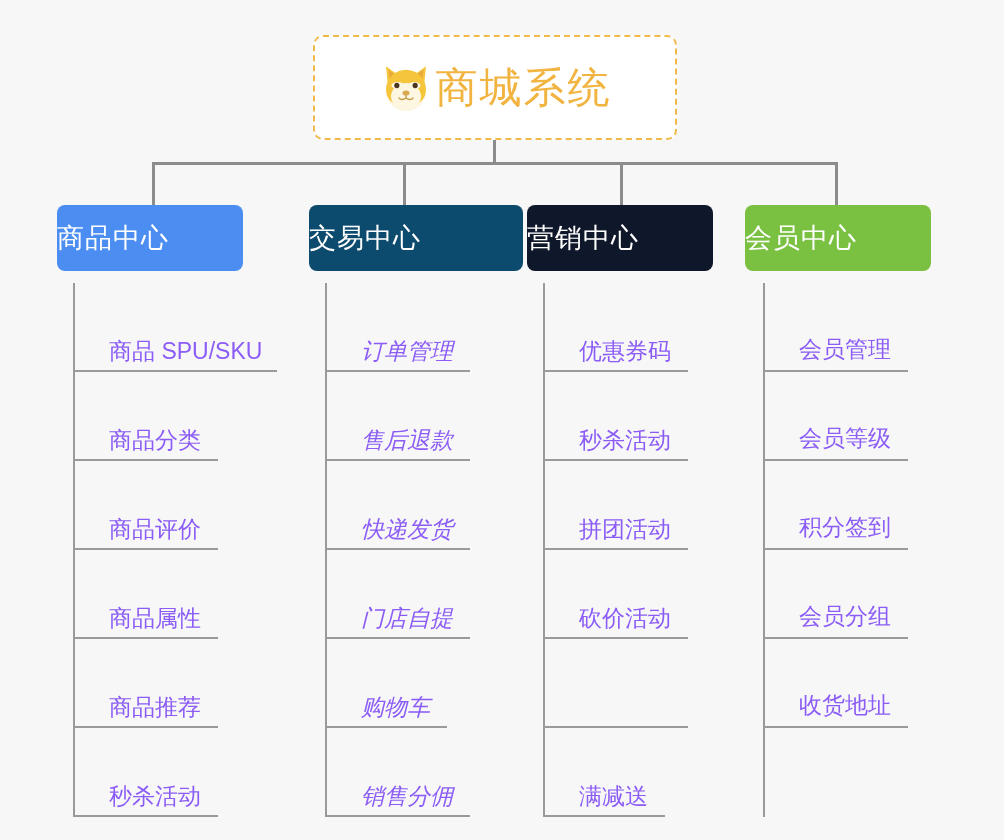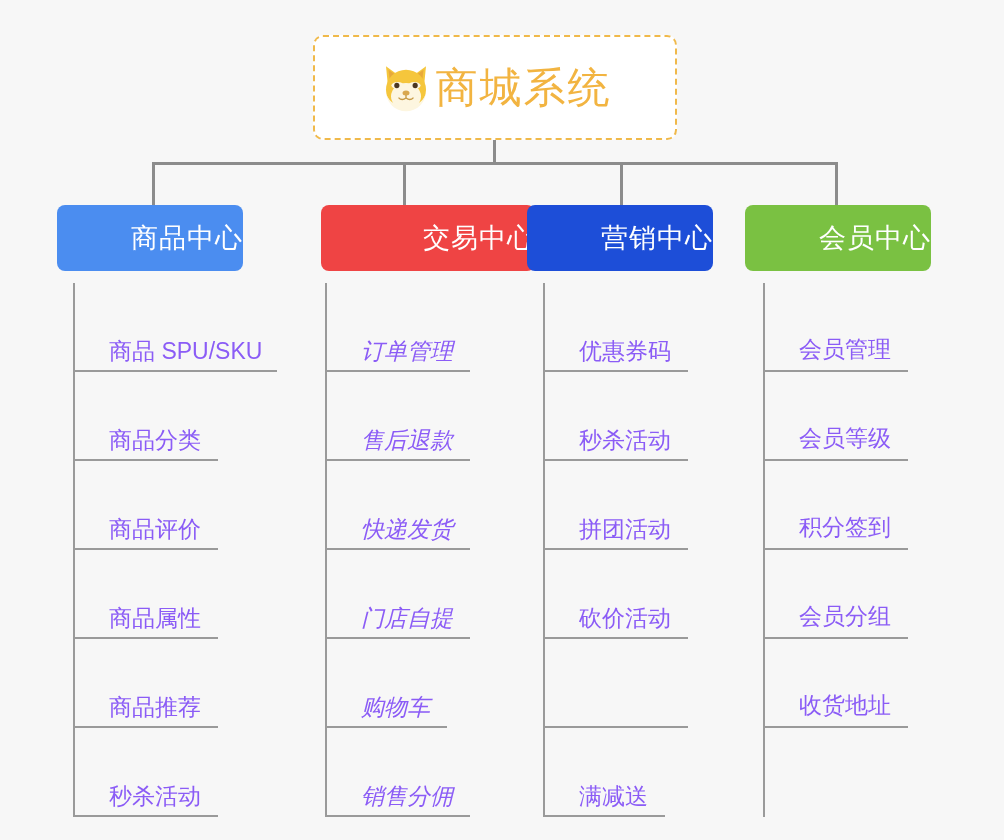--- a/index.html
+++ b/index.html
@@ -59,21 +59,21 @@
   .conn-h { height: 3px; }
 
   
   .cat-box {
     position: absolute;
     top: 205px;
     height: 66px;
     border-radius: 8px;
     display: flex;
     align-items: center;
-    justify-content: flex-end;
+    justify-content: flex-start;
     color: #ffffff;
     font-size: 27px;
     letter-spacing: 1px;
     box-sizing: border-box;
   }
 
   
   .leaf-col {
     position: absolute;
     top: 283px;
@@ -137,24 +137,24 @@
   <div class="conn conn-v" style="left: 493px; top: 140px; width: 3px; height: 24px; background: rgb(140, 140, 140);"></div>
   <div class="conn conn-h" style="left: 152px; top: 162px; width: 686px; height: 3px; background: rgb(140, 140, 140);"></div>
   <div class="conn conn-v" style="left: 152px; top: 162px; height: 45px; background: rgb(140, 140, 140);"></div>
   <div class="conn conn-v" style="left: 403px; top: 162px; height: 45px; background: rgb(140, 140, 140);"></div>
   <div class="conn conn-v" style="left: 620px; top: 162px; height: 45px; background: rgb(140, 140, 140);"></div>
   <div class="conn conn-v" style="left: 835px; top: 162px; height: 45px; background: rgb(140, 140, 140);"></div>
 
   <div class="cat-box" style="left: 57px; width: 186px; background: rgb(75, 141, 240);">
     <span>商品中心</span>
   </div>
-  <div class="cat-box" style="left: 309px; width: 214px; background: #ef4444; margin-left: 12px;">
+  <div class="cat-box" style="left: 309px; width: 214px; background: #0c4a6e;">
     <span>交易中心</span>
   </div>
-  <div class="cat-box" style="left: 527px; width: 186px; background: #1d4ed8;">
+  <div class="cat-box" style="left: 527px; width: 186px; background: #0f172a;">
     <span>营销中心</span>
   </div>
   <div class="cat-box" style="left: 745px; width: 186px; background: rgb(122, 193, 66);">
     <span>会员中心</span>
   </div>
 
   <div class="leaf-col" style="left:73px;">
     <div class="leaf-spine" style="height:534px;"></div>
     <div class="leaf-item">
       <span class="leaf-label">商品 SPU/SKU</span>

